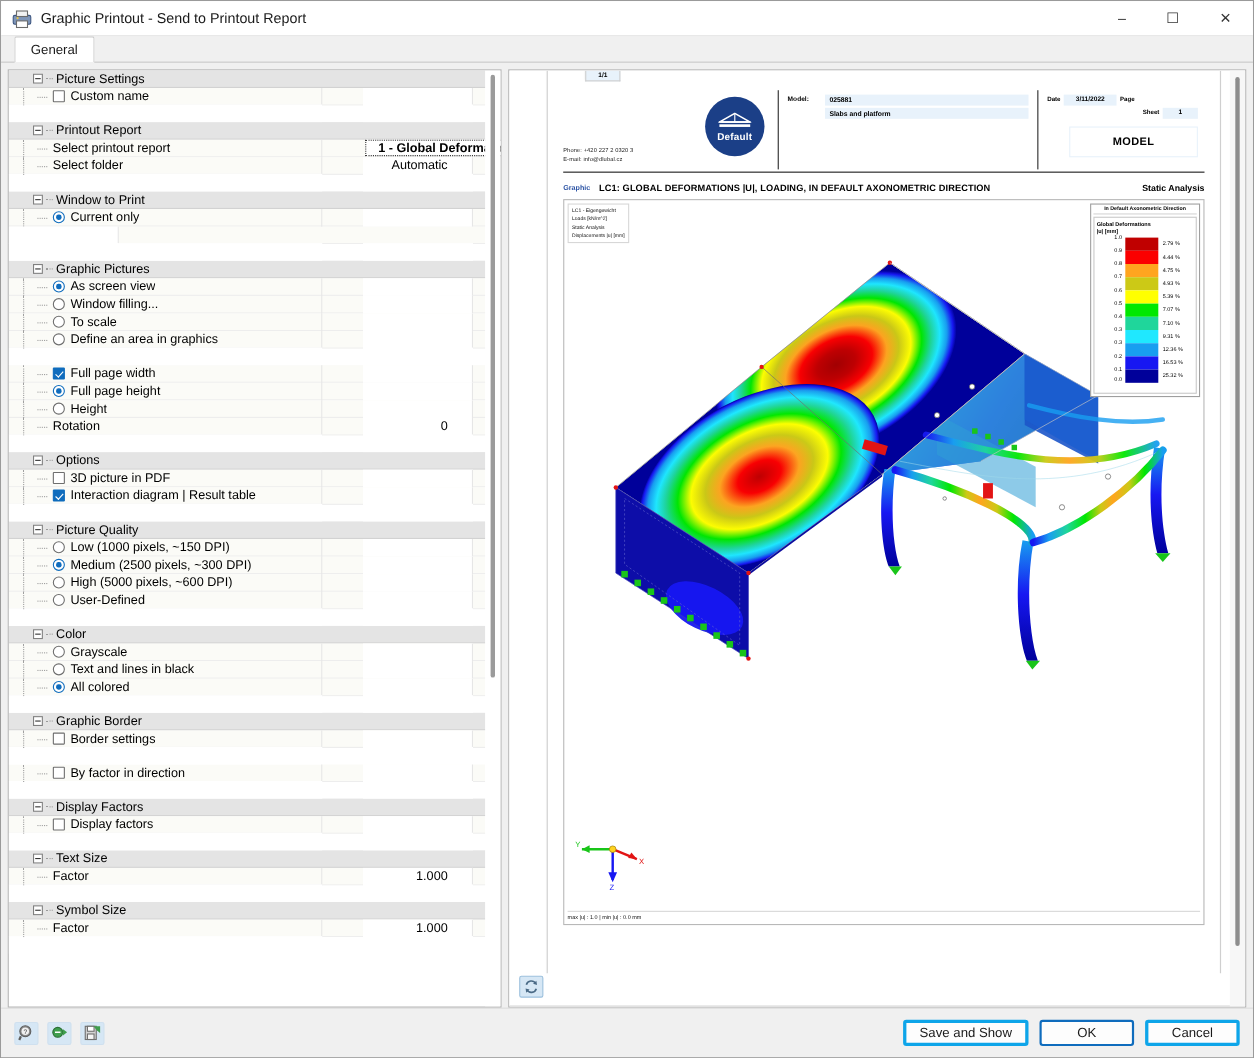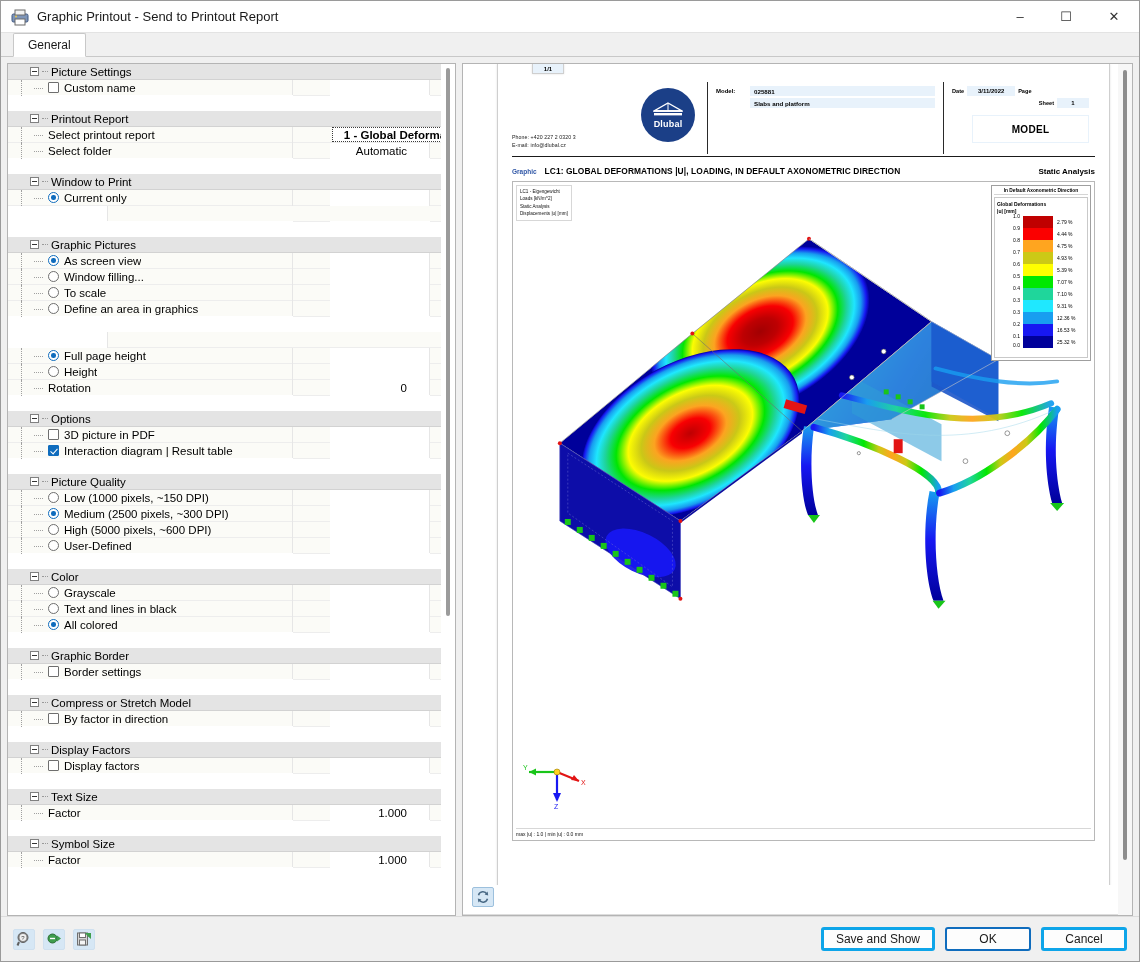--- a/index.html
+++ b/index.html
@@ -459,20 +459,26 @@
                 </span>
                 <span class="mini-x">✖</span>
               </div>
             </div>
             <div class="row spacer">
               <div class="c1"></div>
               <div class="c2"></div>
               <div class="c3"></div>
             </div>
             <div class="row">
+              <div class="c1">
+                <span class="tree-rail"></span>
+                <span class="tree-elbow"></span>
+                <span class="cb checked"></span>
+                <span class="lbl">Full page width</span>
+              </div>
               <div class="c2 editable" style=""></div>
               <div class="c3"></div>
             </div>
             <div class="row">
               <div class="c1">
                 <span class="tree-rail"></span>
                 <span class="tree-elbow"></span>
                 <span class="rb checked"></span>
                 <span class="lbl">Full page height</span>
               </div>
@@ -639,25 +645,20 @@
                 <span class="cb"></span>
                 <span class="lbl">Border settings</span>
               </div>
               <div class="c2 editable" style=""></div>
               <div class="c3"></div>
             </div>
             <div class="row spacer">
               <div class="c1"></div>
               <div class="c2"></div>
               <div class="c3"></div>
-            </div>
-            <div class="group-header">
-              <span class="expander"></span>
-              <span class="grp-dots"></span>
-              <span class="glabel">Compress or Stretch Model</span>
             </div>
             <div class="row">
               <div class="c1">
                 <span class="tree-rail"></span>
                 <span class="tree-elbow"></span>
                 <span class="cb"></span>
                 <span class="lbl">By factor in direction</span>
               </div>
               <div class="c2 editable" style=""></div>
               <div class="c3"></div>
@@ -754,21 +755,21 @@
                 <div class="logo">
                   <div class="logo-mark">
                     <svg width="30" height="17" viewBox="0 0 30 17">
                       <polygon points="15,1 29,9 1,9" fill="none" stroke="#ffffff" stroke-width="1.4"></polygon>
                       <line x1="1" y1="9" x2="29" y2="9" stroke="#ffffff" stroke-width="1.4"></line>
                       <line x1="3" y1="9" x2="27" y2="9" stroke="#ffffff" stroke-width="1"></line>
                       <line x1="15" y1="1" x2="15" y2="9" stroke="#ffffff" stroke-width="1"></line>
                       <rect x="1" y="11" width="28" height="2.4" fill="#ffffff"></rect>
                     </svg>
                   </div>
-                  <div class="logo-text">Dlubal</div>
+                  <div class="logo-text">Default</div>
                 </div>
               </div>
               <div class="rh-mid">
                 <div class="mid-row">
                   <div class="mid-key">Model:</div>
                   <div class="mid-val">025881</div>
                 </div>
                 <div class="mid-row">
                   <div class="mid-key"></div>
                   <div class="mid-val">Slabs and platform</div>

